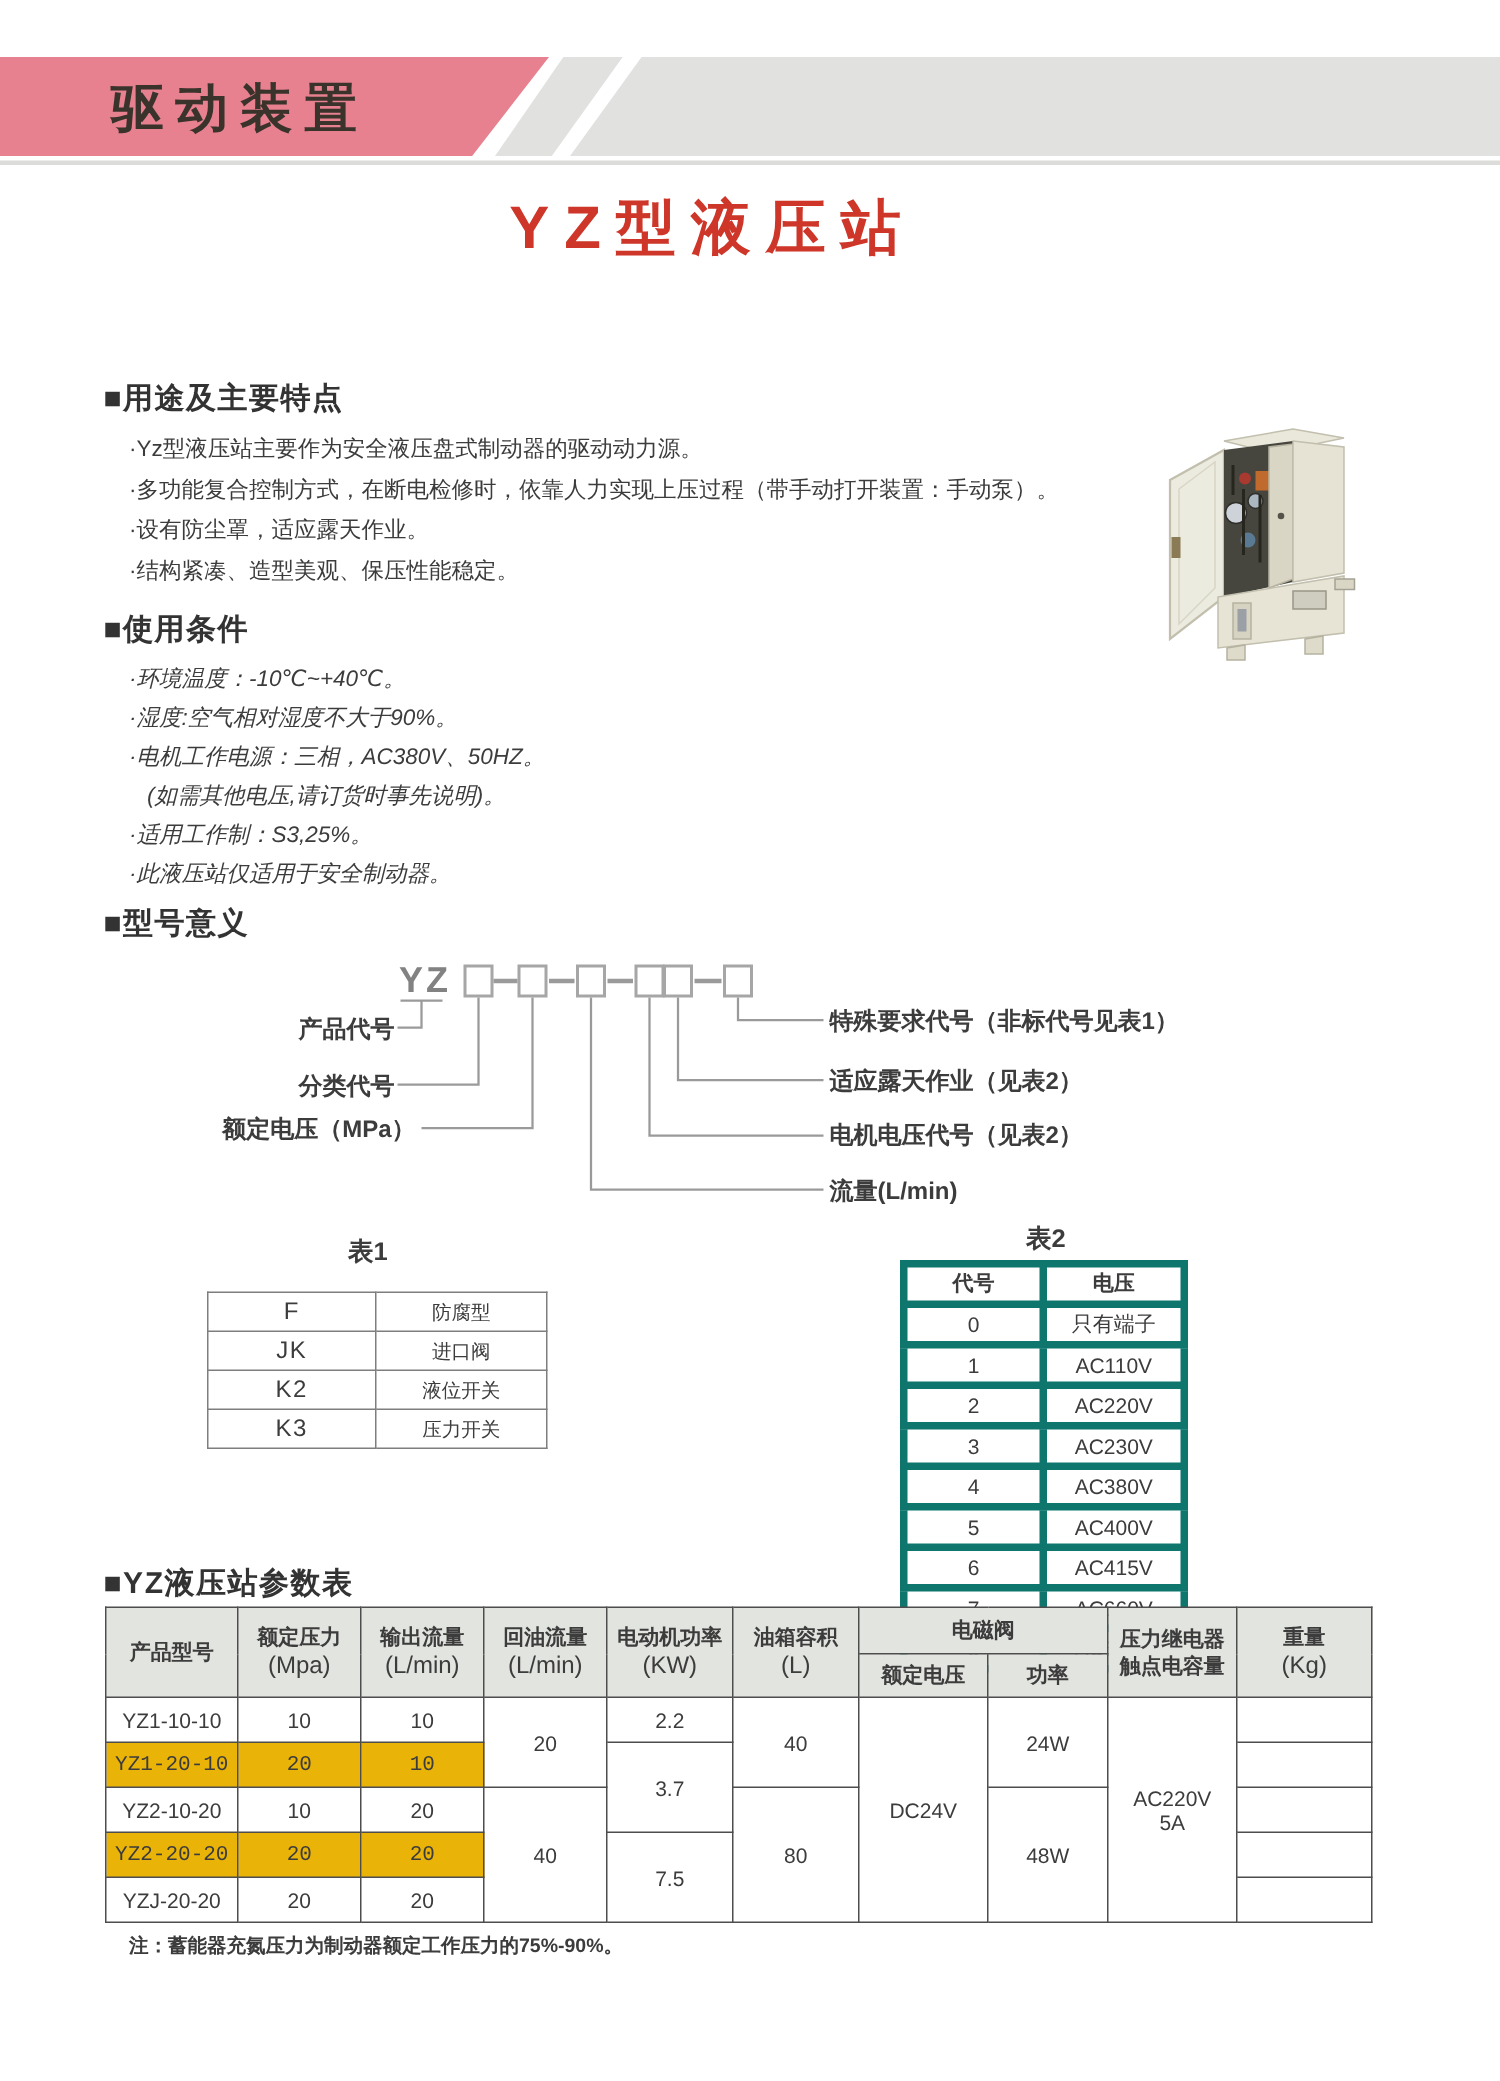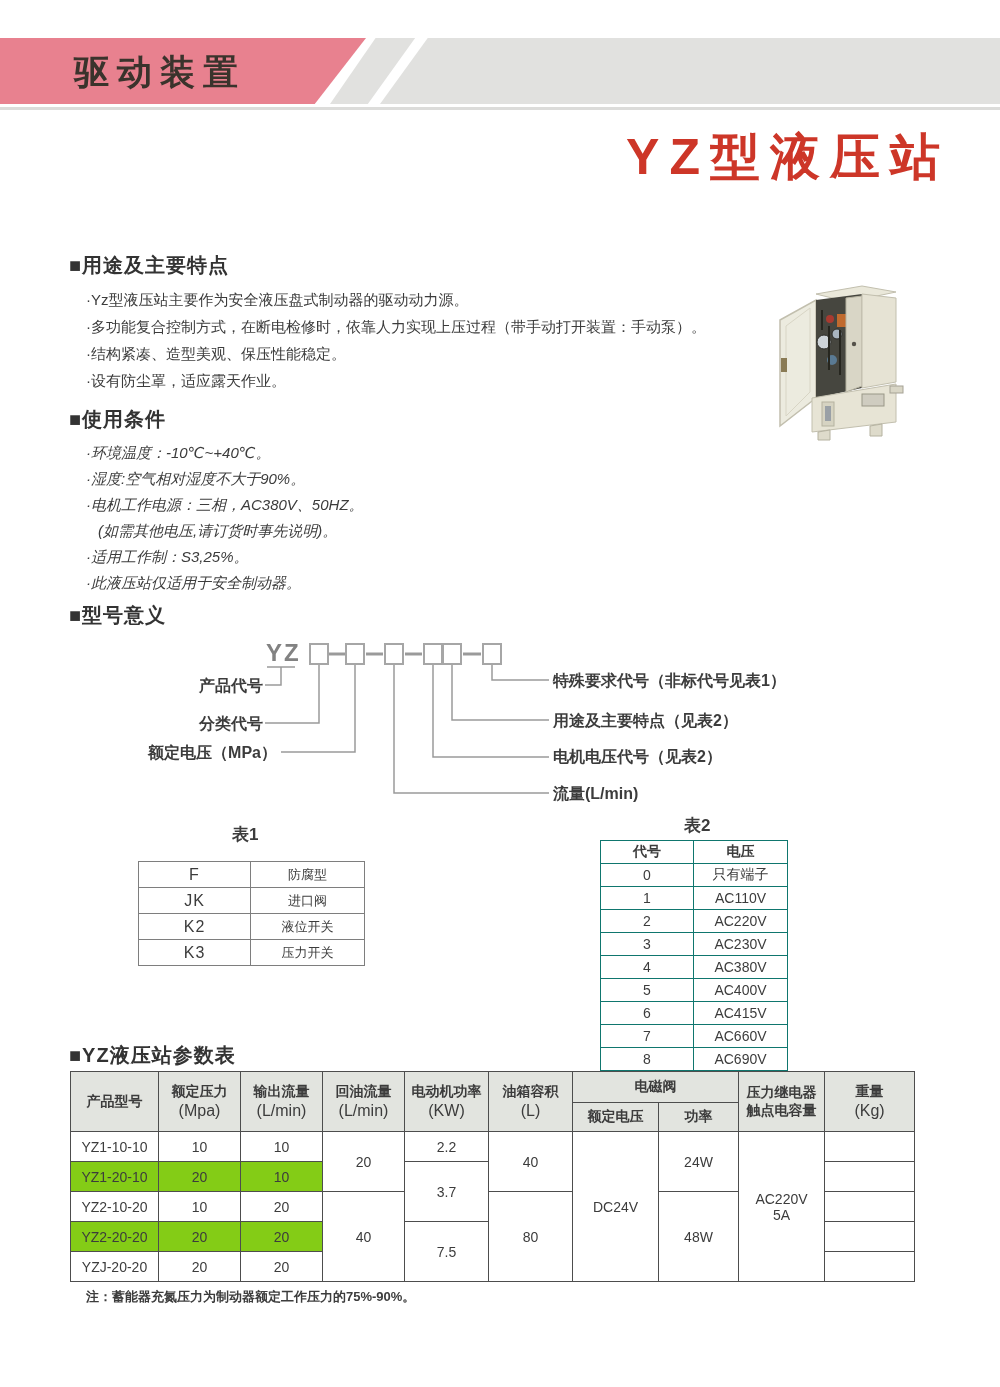--- a/index.html
+++ b/index.html
@@ -13,21 +13,21 @@
   .banner-pink{top:38px;left:0;width:366px;height:66px;background:#e8818f;
     -webkit-clip-path:polygon(0 0,100% 0,86% 100%,0 100%);clip-path:polygon(0 0,100% 0,86% 100%,0 100%);}
   .banner-slice{top:38px;left:330px;width:86px;height:66px;background:#e1e1df;
     -webkit-clip-path:polygon(53% 0,99% 0,44% 100%,0 100%);clip-path:polygon(53% 0,99% 0,44% 100%,0 100%);}
   .banner-main{top:38px;left:380px;width:620px;height:66px;background:#e1e1df;
     -webkit-clip-path:polygon(7.7% 0,100% 0,100% 100%,0 100%);clip-path:polygon(7.7% 0,100% 0,100% 100%,0 100%);}
   .banner-title{top:49px;left:74px;font-size:35px;font-weight:700;color:#3a332c;letter-spacing:8px;}
   .banner-rule{top:107px;left:0;width:1000px;height:3px;background:#dcdcda;}
 
   
-  .doc-title{top:124px;left:0;width:950px;text-align:right;font-size:50px;font-weight:700;
+  .doc-title{top:124px;left:0;width:950px;text-align:center;font-size:40px;font-weight:700;
     color:#cd3628;letter-spacing:10px;}
 
   
   .sec-h{font-size:20px;font-weight:700;color:#333333;letter-spacing:1px;}
   .blist{font-size:15px;color:#3c3c3c;}
   .blist .bi{line-height:27px;white-space:nowrap;}
   .clist .bi{line-height:26px;white-space:nowrap;}
   .bi.indent{padding-left:12px;}
 
   
@@ -35,33 +35,33 @@
   .dia-label.r{text-align:right;}
 
   
   .cap{font-size:17px;font-weight:600;color:#3c3c3c;}
   table{border-collapse:collapse;}
   .t1{width:226px;table-layout:fixed;}
   .t1 td{border:1px solid #7e7e7e;height:23px;text-align:center;vertical-align:middle;}
   .t1 td.code{font-size:16px;letter-spacing:1px;}
   .t1 td.desc{font-size:13px;}
   .t2{width:187px;table-layout:fixed;}
-  .t2 td,.t2 th{border:1px solid #0f766e;height:20px;text-align:center;vertical-align:middle;
+  .t2 td,.t2 th{border:5px solid #0f766e;height:20px;text-align:center;vertical-align:middle;
     font-size:14px;font-weight:600;color:#3c3c3c;}
   .t2 td{font-weight:400;}
 
   
   .pt{width:844px;table-layout:fixed;font-size:14px;color:#3c3c3c;}
   .pt th,.pt td{border:1px solid #4d4d4d;text-align:center;vertical-align:middle;padding:0;}
   .pt thead th{background:#e2e4df;font-weight:600;font-size:14px;}
   .pt thead .unit{font-size:16px;font-weight:400;margin-top:1px;}
   .pt thead tr:nth-child(1) th{height:30px;}
   .pt thead tr:nth-child(2) th{height:28px;}
   .pt tbody td{height:29px;background:#ffffff;}
-  .pt tbody td.shade{background:#84cc16;}
+  .pt tbody td.shade{background:#eab308;font-family:Liberation Mono, monospace;}
   .note{font-size:13px;font-weight:700;color:#3c3c3c;}
 
   
   .pagebox{top:1306px;left:70px;width:77px;height:41px;background:#e8818f;}
   .pagebox span{display:block;width:100%;height:100%;line-height:41px;text-align:center;
     color:#fdfcfb;font-size:30px;font-weight:700;letter-spacing:2px;}
 </style>
 </head>
 <body>
 
@@ -72,22 +72,22 @@
   <div class="abs banner-main"></div>
   <div class="abs banner-title">驱动装置</div>
   <div class="abs banner-rule"></div>
 
   <div class="abs doc-title">YZ型液压站</div>
 
   <div class="abs sec-h" style="top:252px;left:69px;">■用途及主要特点</div>
   <div class="abs blist" style="top:286px;left:86px;width:800px;">
     <div class="bi">·Yz型液压站主要作为安全液压盘式制动器的驱动动力源。</div>
     <div class="bi">·多功能复合控制方式，在断电检修时，依靠人力实现上压过程（带手动打开装置：手动泵）。</div>
+    <div class="bi">·设有防尘罩，适应露天作业。</div>
     <div class="bi">·结构紧凑、造型美观、保压性能稳定。</div>
-    <div class="bi">·设有防尘罩，适应露天作业。</div>
   </div>
 
   <svg class="abs" style="top:280px;left:766px;" width="142" height="164" viewBox="0 0 142 164">
     <polygon points="14,40 50,20 50,118 14,146" fill="#ecebdf" stroke="#c2bfae" stroke-width="1.5"></polygon>
     <polygon points="20,46 44,28 44,112 20,136" fill="none" stroke="#d8d5c5" stroke-width="1"></polygon>
     <rect x="15" y="78" width="6" height="14" fill="#8a7b55"></rect>
     <polygon points="50,14 96,6 130,12 82,22" fill="#eae8da" stroke="#c2bfae" stroke-width="1"></polygon>
     <polygon points="50,20 96,14 96,108 50,118" fill="#46463f"></polygon>
     <rect x="71" y="34" width="11" height="13" fill="#c06a2e"></rect>
     <circle cx="64" cy="39" r="4" fill="#a83a30"></circle>
@@ -143,21 +143,21 @@
       <path d="M433 35 V127 H549"></path>
       <path d="M452 35 V90 H549"></path>
       <path d="M492 35 V50 H549"></path>
     </g>
   </svg>
 
   <div class="abs dia-label r" style="top:676px;left:150px;width:113px;">产品代号</div>
   <div class="abs dia-label r" style="top:714px;left:150px;width:113px;">分类代号</div>
   <div class="abs dia-label r" style="top:743px;left:105px;width:172px;">额定电压（MPa）</div>
   <div class="abs dia-label" style="top:671px;left:553px;">特殊要求代号（非标代号见表1）</div>
-  <div class="abs dia-label" style="top:711px;left:553px;">用途及主要特点（见表2）</div>
+  <div class="abs dia-label" style="top:711px;left:553px;">适应露天作业（见表2）</div>
   <div class="abs dia-label" style="top:747px;left:553px;">电机电压代号（见表2）</div>
   <div class="abs dia-label" style="top:784px;left:553px;">流量(L/min)</div>
 
   <div class="abs cap" style="top:823px;left:232px;">表1</div>
   <table class="t1 abs" style="top:861px;left:138px;">
     <colgroup>
         <col style="width:112px">
         <col style="width:114px">
       </colgroup>
     <tbody>

